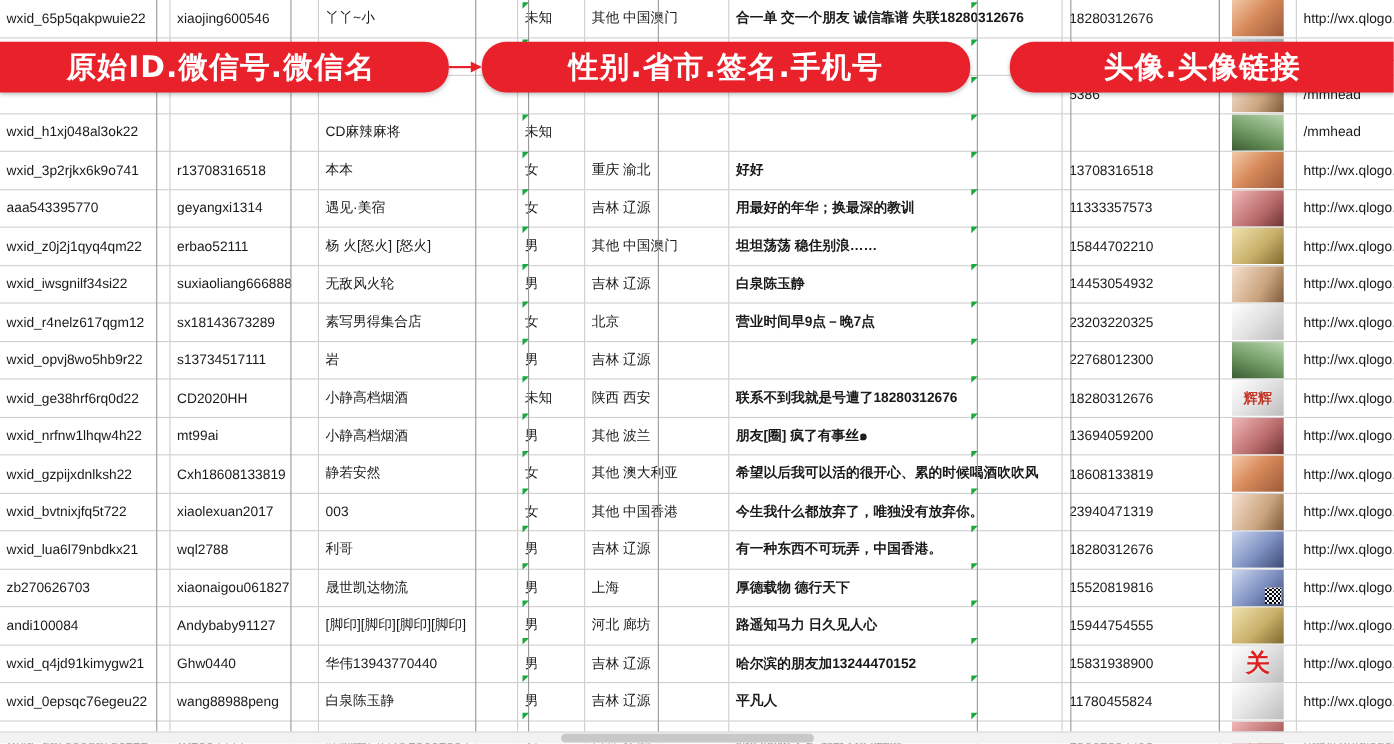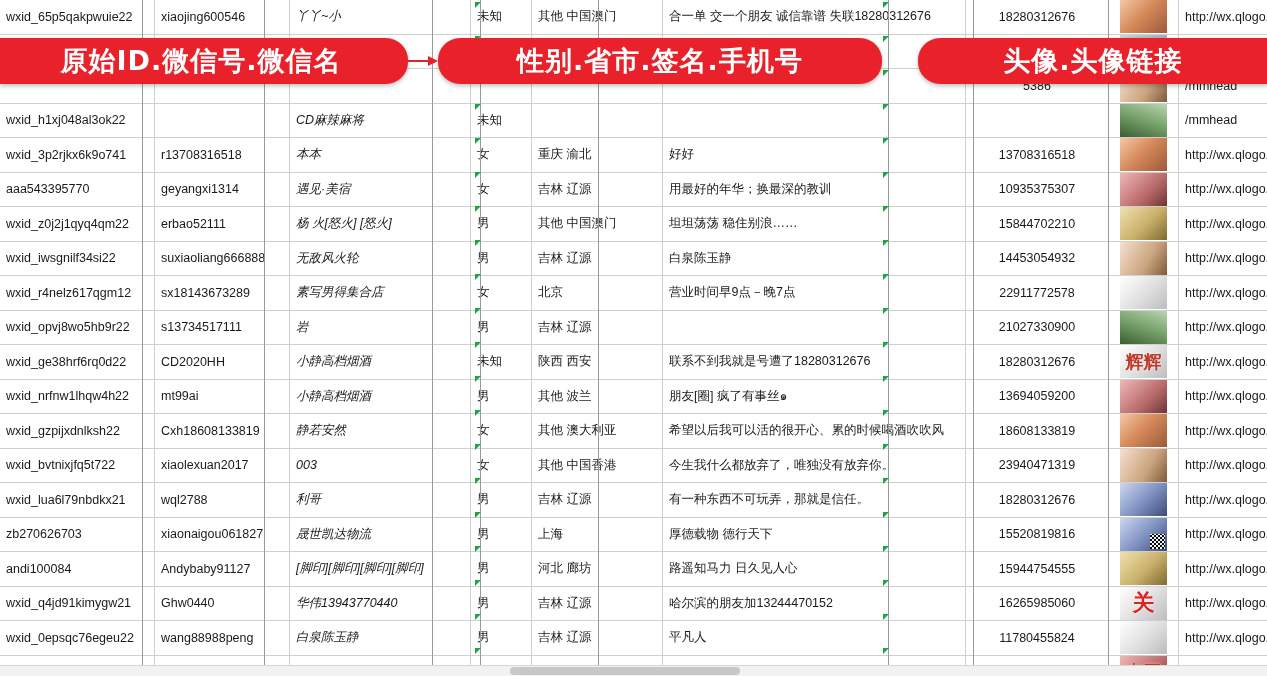--- a/index.html
+++ b/index.html
@@ -34,25 +34,25 @@
     border-bottom: 1px solid #cfcfcf;
     height: 33.5px;
     padding: 0 6px;
     overflow: hidden;
     white-space: nowrap;
     vertical-align: middle;
     background: #ffffff;
   }
   td.c-origid { width: 142px; }
   td.c-wxid   { width: 122px; }
-  td.c-name   { width: 168px; font-style: italic; }
+  td.c-name   { width: 168px; }
   td.c-sex    { width: 48px;  }
   td.c-region { width: 118px; }
-  td.c-sign   { width: 290px; }
-  td.c-phone  { width: 130px; text-align: center; }
+  td.c-sign   { width: 290px; font-weight: bold; }
+  td.c-phone  { width: 130px; }
   td.c-avatar { width: 57px; padding: 0; }
   td.c-link   { width: 190px; color: #1a1a1a; }
 
   .avatar-cell {
     width: 47px;
     height: 33px;
     margin: 0 auto;
     position: relative;
     overflow: hidden;
     background: #e8e4e0;
@@ -64,21 +64,21 @@
   .av-e { background: linear-gradient(135deg,#f1b7b7 0%,#b96a6a 60%,#6d3434 100%); }
   .av-f { background: linear-gradient(135deg,#cdd7ef 0%,#7c8fc0 55%,#3e4a74 100%); }
   .av-g { background: linear-gradient(135deg,#efe2b0 0%,#c9b06a 55%,#7e6a2f 100%); }
   .av-h { background: linear-gradient(135deg,#ffffff 0%,#e2e2e2 50%,#bdbdbd 100%); }
   .av-text {
     position: absolute;
     inset: 0;
     display: flex;
     align-items: center;
     justify-content: center;
-    font-size: 18px;
+    font-size: 13px;
     font-weight: bold;
     color: #c0392b;
     font-family: "DejaVu Sans", sans-serif;
     text-shadow: 0 0 2px rgba(255,255,255,.9);
   }
   .av-text.big { font-size: 22px; color: #d22; }
   .av-qr {
     position: absolute;
     right: 2px; bottom: 2px;
     width: 15px; height: 15px;
@@ -254,21 +254,21 @@
           </td>
           <td class="c-link">http://wx.qlogo.cn/mmhead</td>
         </tr>
         <tr>
           <td class="c-origid">aaa543395770</td>
           <td class="c-wxid">geyangxi1314</td>
           <td class="c-name">遇见·美宿</td>
           <td class="c-sex">女</td>
           <td class="c-region">吉林 辽源</td>
           <td class="c-sign">用最好的年华；换最深的教训</td>
-          <td class="c-phone">10935375307</td>
+          <td class="c-phone">11333357573</td>
           <td class="c-avatar">
             <div class="avatar-cell av-e"></div>
           </td>
           <td class="c-link">http://wx.qlogo.cn/mmhead</td>
         </tr>
         <tr>
           <td class="c-origid">wxid_z0j2j1qyq4qm22</td>
           <td class="c-wxid">erbao52111</td>
           <td class="c-name">杨 火[怒火] [怒火]</td>
           <td class="c-sex">男</td>
@@ -293,34 +293,34 @@
           </td>
           <td class="c-link">http://wx.qlogo.cn/mmhead</td>
         </tr>
         <tr>
           <td class="c-origid">wxid_r4nelz617qgm12</td>
           <td class="c-wxid">sx18143673289</td>
           <td class="c-name">素写男得集合店</td>
           <td class="c-sex">女</td>
           <td class="c-region">北京</td>
           <td class="c-sign">营业时间早9点－晚7点</td>
-          <td class="c-phone">22911772578</td>
+          <td class="c-phone">23203220325</td>
           <td class="c-avatar">
             <div class="avatar-cell av-h"></div>
           </td>
           <td class="c-link">http://wx.qlogo.cn/mmhead</td>
         </tr>
         <tr>
           <td class="c-origid">wxid_opvj8wo5hb9r22</td>
           <td class="c-wxid">s13734517111</td>
           <td class="c-name">岩</td>
           <td class="c-sex">男</td>
           <td class="c-region">吉林 辽源</td>
           <td class="c-sign"></td>
-          <td class="c-phone">21027330900</td>
+          <td class="c-phone">22768012300</td>
           <td class="c-avatar">
             <div class="avatar-cell av-d"></div>
           </td>
           <td class="c-link">http://wx.qlogo.cn/mmhead</td>
         </tr>
         <tr>
           <td class="c-origid">wxid_ge38hrf6rq0d22</td>
           <td class="c-wxid">CD2020HH</td>
           <td class="c-name">小静高档烟酒</td>
           <td class="c-sex">未知</td>
@@ -372,21 +372,21 @@
             <div class="avatar-cell av-c"></div>
           </td>
           <td class="c-link">http://wx.qlogo.cn/mmhead</td>
         </tr>
         <tr>
           <td class="c-origid">wxid_lua6l79nbdkx21</td>
           <td class="c-wxid">wql2788</td>
           <td class="c-name">利哥</td>
           <td class="c-sex">男</td>
           <td class="c-region">吉林 辽源</td>
-          <td class="c-sign">有一种东西不可玩弄，那就是信任。</td>
+          <td class="c-sign">有一种东西不可玩弄，中国香港。</td>
           <td class="c-phone">18280312676</td>
           <td class="c-avatar">
             <div class="avatar-cell av-f"></div>
           </td>
           <td class="c-link">http://wx.qlogo.cn/mmhead</td>
         </tr>
         <tr>
           <td class="c-origid">zb270626703</td>
           <td class="c-wxid">xiaonaigou061827</td>
           <td class="c-name">晟世凯达物流</td>
@@ -414,21 +414,21 @@
           </td>
           <td class="c-link">http://wx.qlogo.cn/mmhead</td>
         </tr>
         <tr>
           <td class="c-origid">wxid_q4jd91kimygw21</td>
           <td class="c-wxid">Ghw0440</td>
           <td class="c-name">华伟13943770440</td>
           <td class="c-sex">男</td>
           <td class="c-region">吉林 辽源</td>
           <td class="c-sign">哈尔滨的朋友加13244470152</td>
-          <td class="c-phone">16265985060</td>
+          <td class="c-phone">15831938900</td>
           <td class="c-avatar">
             <div class="avatar-cell av-h">
               <div class="av-text big">关</div>
             </div>
           </td>
           <td class="c-link">http://wx.qlogo.cn/mmhead</td>
         </tr>
         <tr>
           <td class="c-origid">wxid_0epsqc76egeu22</td>
           <td class="c-wxid">wang88988peng</td>

